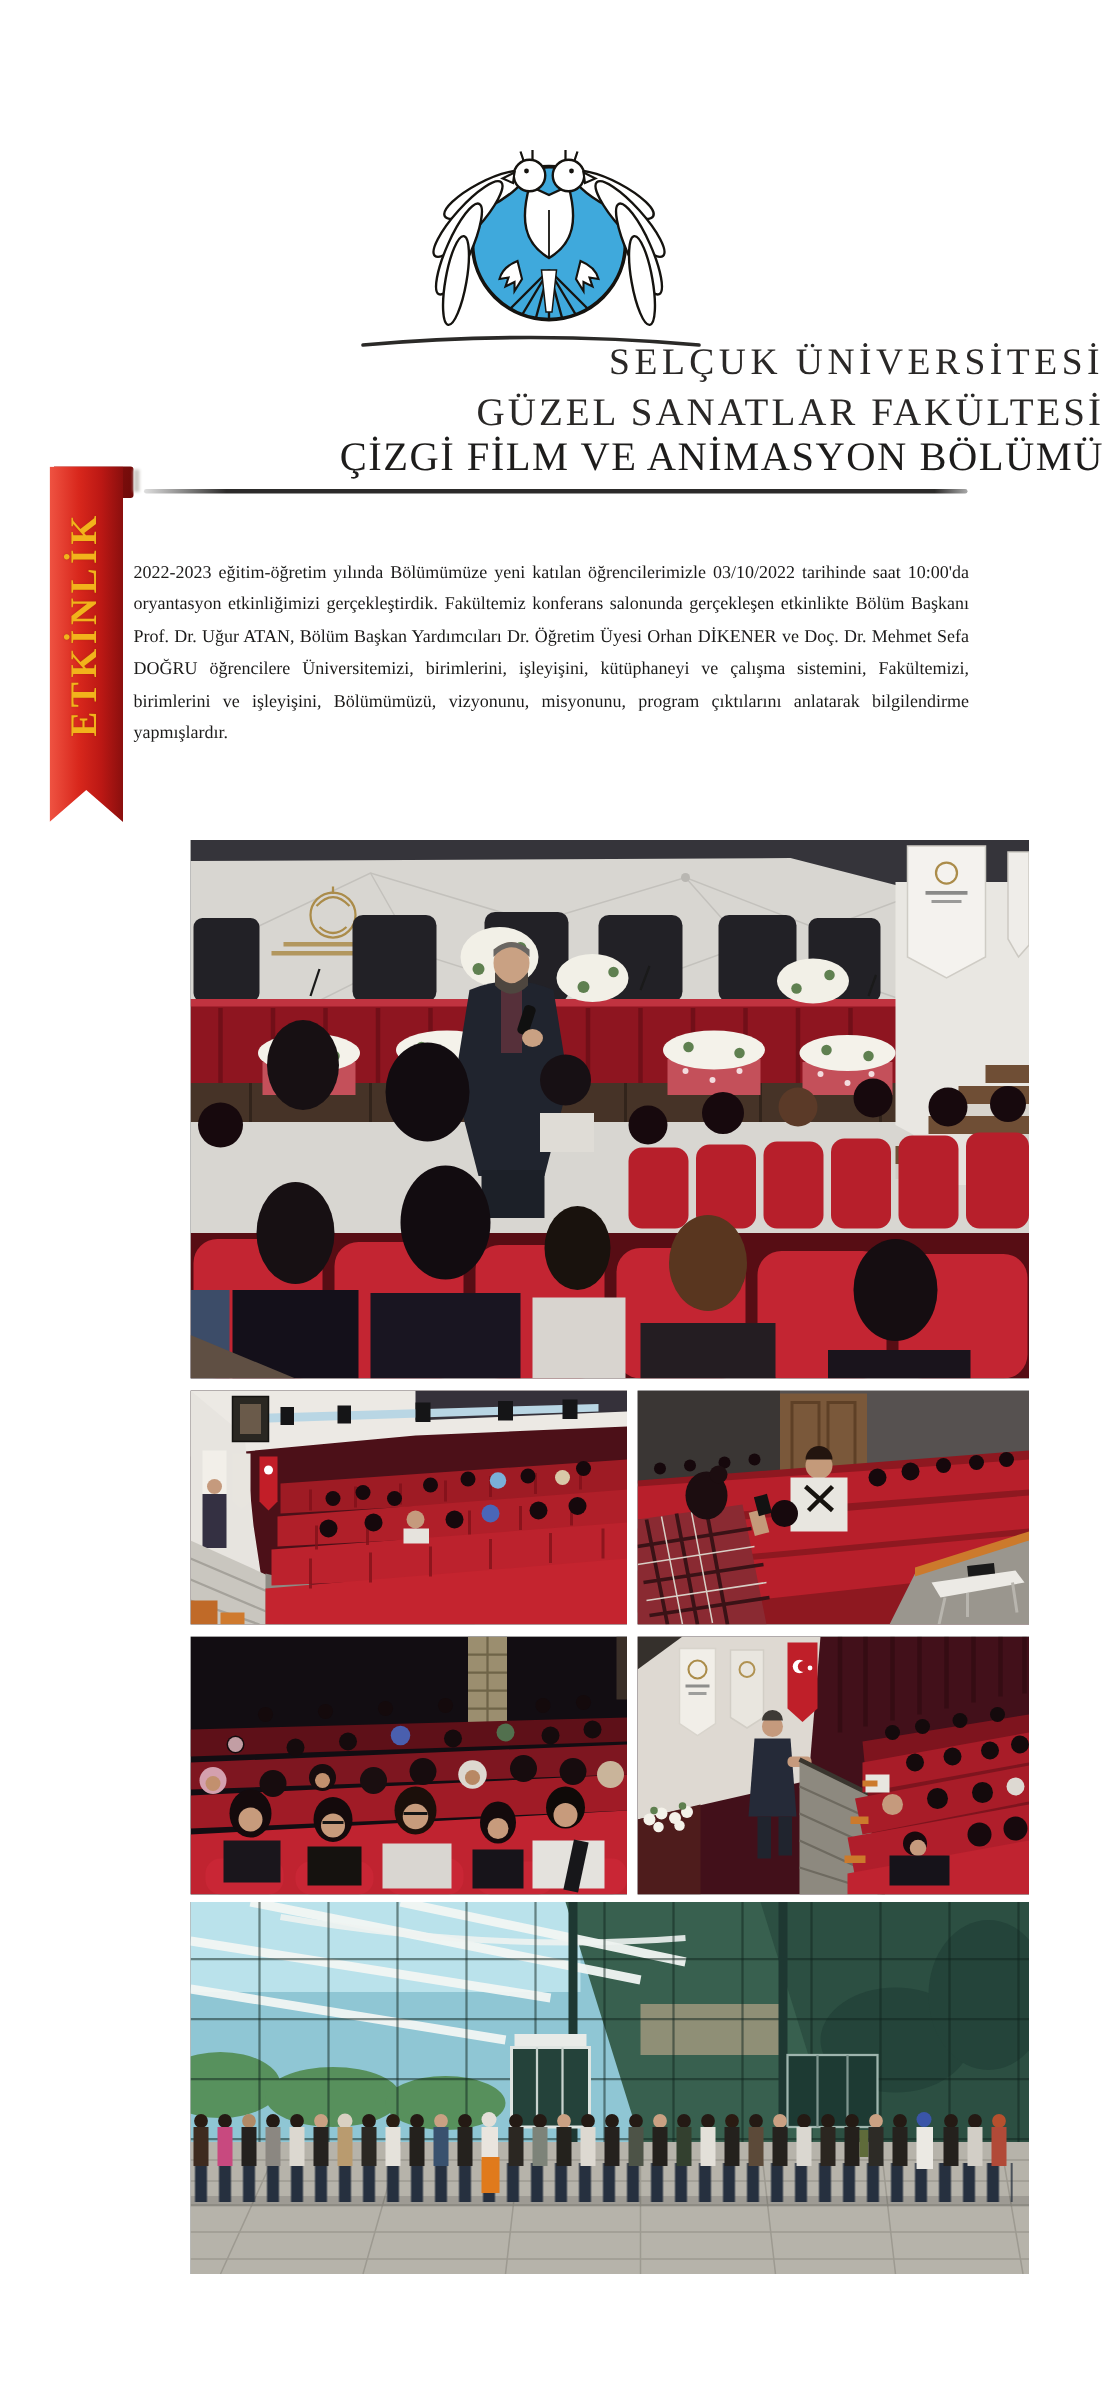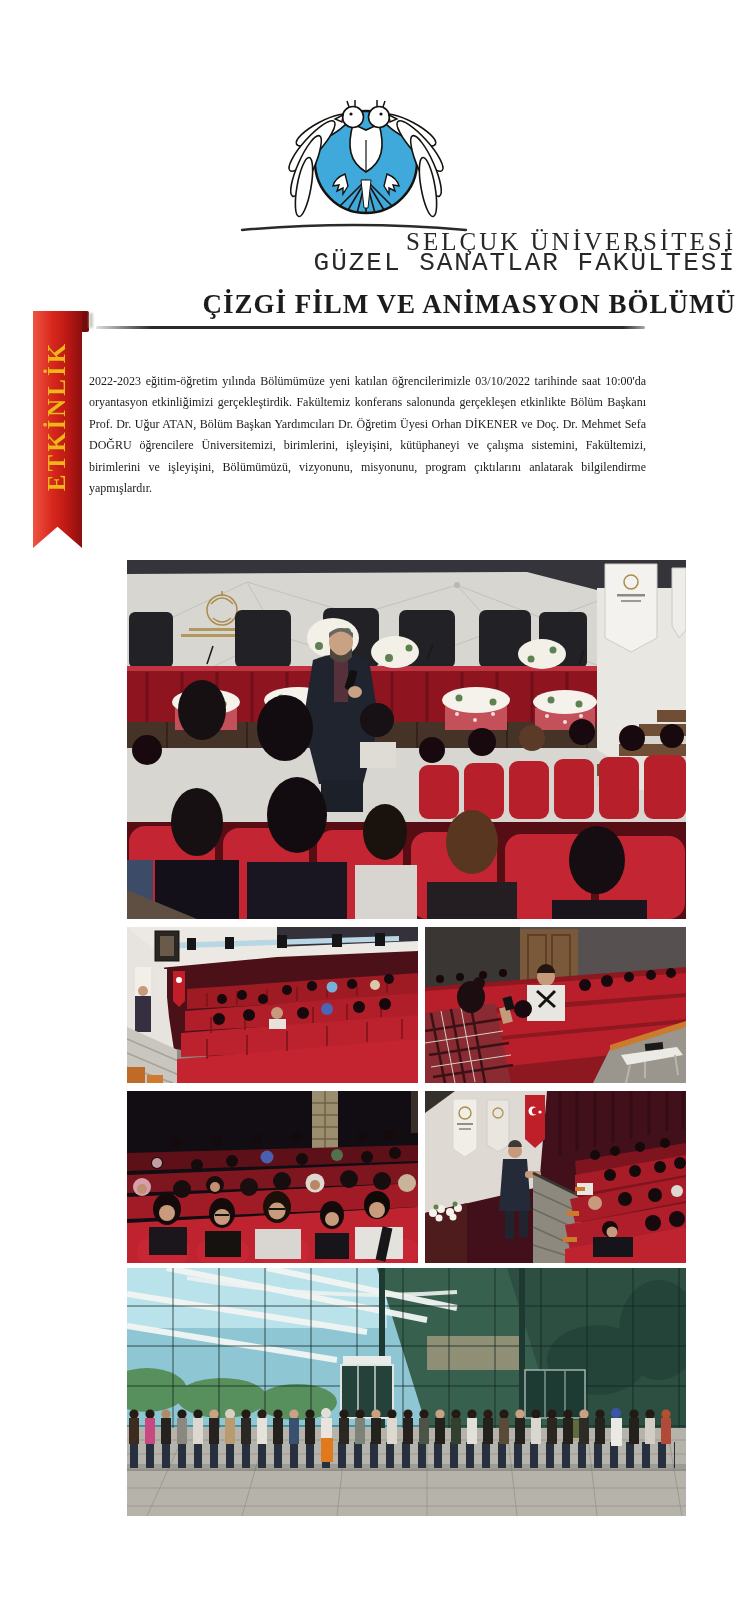--- a/index.html
+++ b/index.html
@@ -15,22 +15,22 @@
     clip-path:polygon(0 0,100% 0,100% 100%,50% 91%,0 100%);}
   .ribbon-textwrap{position:absolute;left:0;top:0;width:49px;height:210px;display:flex;align-items:center;justify-content:center;}
   .ribbon-textwrap b{transform:rotate(-90deg);white-space:nowrap;font-weight:600;font-size:25px;
     letter-spacing:3px;color:#f2b31b;text-shadow:0 0 1px rgba(120,60,0,.55);}
 
   
   .logo{position:absolute;left:285px;top:100px;width:166px;height:122px;}
   .logo-underline{position:absolute;left:236px;top:219px;width:236px;height:16px;}
   .t1,.t2,.t3{position:absolute;left:0;width:736px;text-align:right;color:#2a2827;}
   .t1{top:228px;font-size:25px;letter-spacing:3px;}
-  .t2{top:248px;font-size:26px;letter-spacing:2px;font-family:Liberation Mono, monospace;}
-  .t3{top:289px;font-size:27px;font-weight:700;letter-spacing:1px;color:#1d1c1b;}
+  .t2{top:260px;font-size:26px;letter-spacing:2px;}
+  .t3{top:289px;font-size:27px;font-weight:400;letter-spacing:1px;color:#1d1c1b;}
   .title-rule{position:absolute;left:96px;top:326px;width:549px;height:3px;border-radius:2px;
     background:linear-gradient(to right,rgba(40,40,40,.15),#2c2b2a 10%,#2c2b2a 96%,rgba(40,40,40,.4));}
 
   
   .para{position:absolute;left:89px;top:371px;width:557px;margin:0;font-size:12px;line-height:21.4px;
     text-align:justify;color:#1b1a19;}
 
   
   .photo{position:absolute;overflow:hidden;background:#777;}
   .photo svg{display:block;width:100%;height:100%;}

